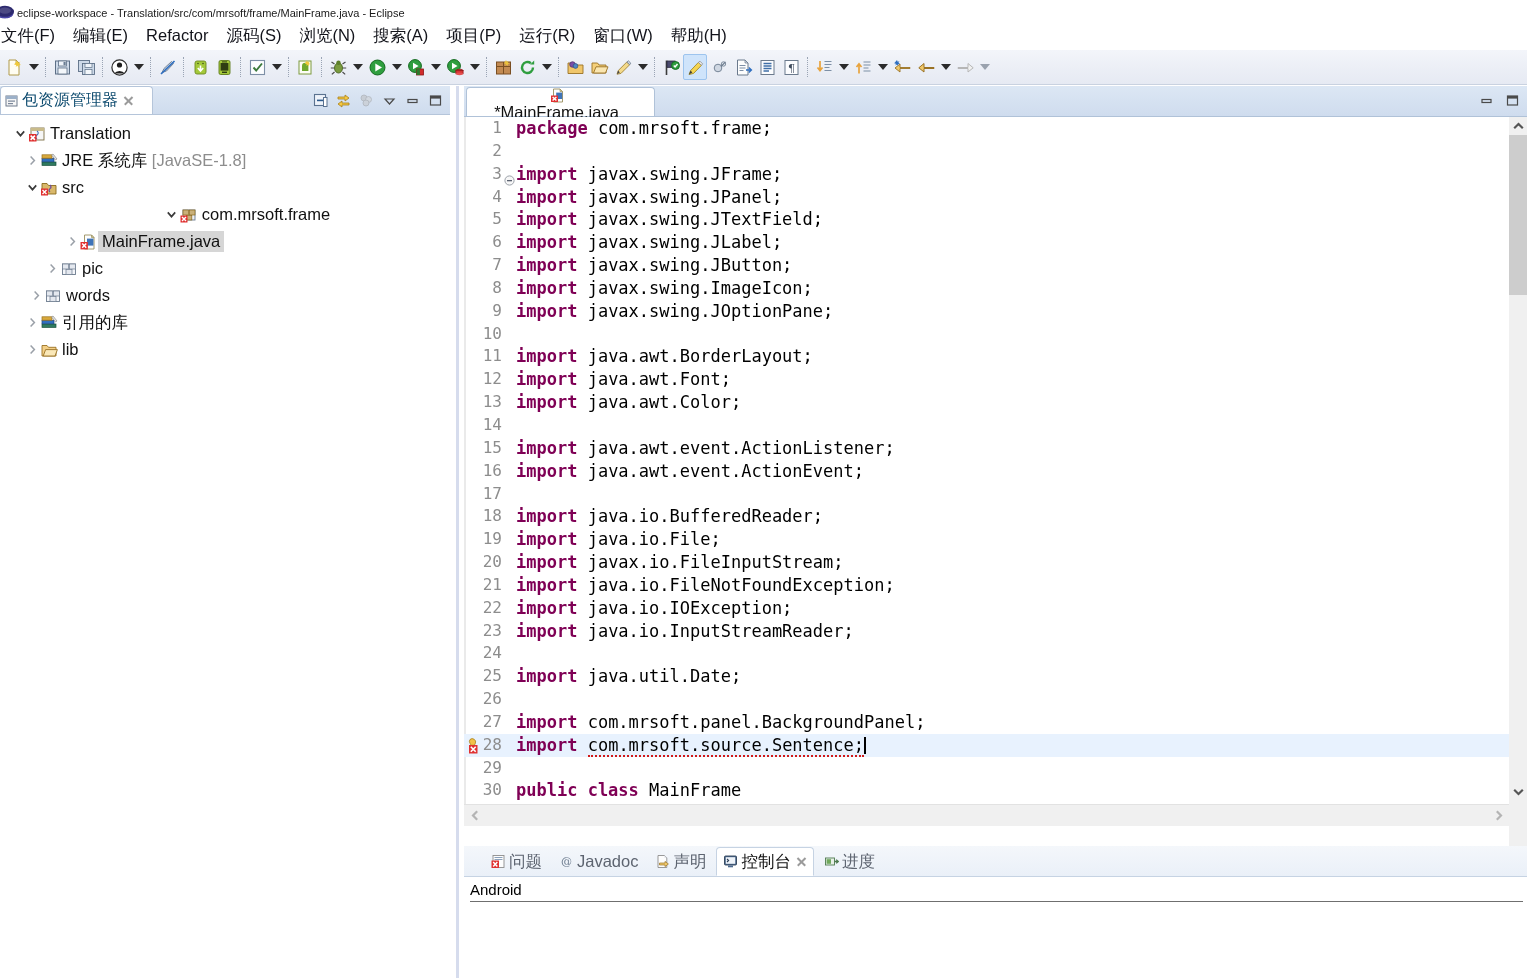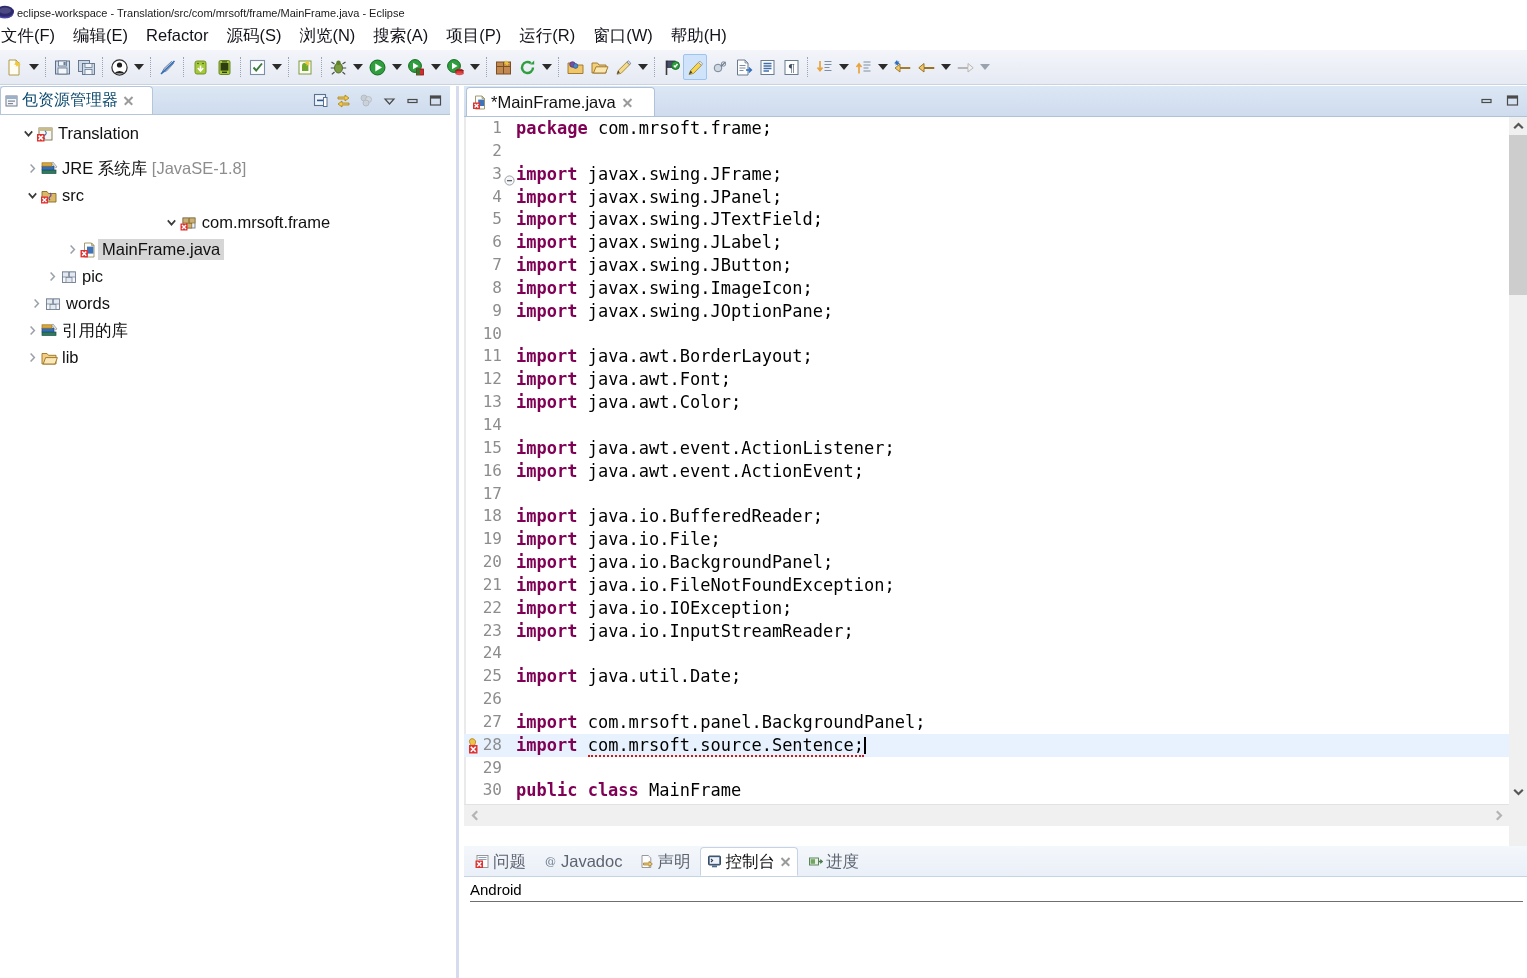--- a/index.html
+++ b/index.html
@@ -188,21 +188,21 @@
 
   
   .bottom{
     position:absolute;left:464px;top:846px;width:1063px;height:132px;
     background:#ffffff;overflow:hidden;
   }
   .bot-tabbar{
     position:relative;height:31px;width:1063px;
     background:linear-gradient(to bottom,#f4f7fb,#eaf0f8);
     border-bottom:1px solid #c6d3e3;
-    display:flex;align-items:flex-end;padding-left:4px;box-sizing:border-box;
+    display:flex;align-items:flex-end;padding-left:20px;box-sizing:border-box;
   }
   .bot-tab{
     height:29px;display:flex;align-items:center;padding:0 6px;box-sizing:border-box;
     white-space:nowrap;margin-right:3px;border:1px solid transparent;
   }
   .bot-tab .tab-icon{width:15px;height:15px;margin-right:3px;flex:0 0 auto;}
   .bot-tab .tab-label{font-size:16.5px;color:#5d6470;}
   .bot-tab.active{
     background:#ffffff;border:1px solid #c6d3e3;border-bottom:1px solid #ffffff;
     border-top-left-radius:4px;border-top-right-radius:4px;
@@ -563,36 +563,36 @@
         </span>
         <span class="vt">
           <svg width="15" height="15" viewBox="0 0 15 15">
             <rect x="2.5" y="3" width="10" height="9" fill="none" stroke="#4a4a4a" stroke-width="1.2"></rect>
             <rect x="2.5" y="3" width="10" height="2.6" fill="#4a4a4a"></rect>
           </svg>
         </span>
       </div>
     </div>
     <div class="tree" id="tree">
-        <div class="tree-row" style="padding-left: 20px;">
+        <div class="tree-row" style="padding-left: 12px;">
           <span class="twisty">
             <svg width="13" height="13" viewBox="0 0 13 13">
               <path d="M2.8 4.4 L6.5 8.6 L10.2 4.4" fill="none" stroke="#3a3a3a" stroke-width="1.7"></path>
             </svg>
           </span>
           <span class="t-icon"><svg width="18" height="18" viewBox="0 0 18 18">
               <rect x="3" y="3" width="13" height="12" fill="#f6f6f6" stroke="#7d6f46" stroke-width=".9"></rect>
               <path d="M3 3 L16 3 L16 6 L3 6 Z" fill="#c9bb8a"></path>
               <path d="M9 6 q2.5 2 0 4 q-2.5 2 0 4" fill="none" stroke="#3f74b8" stroke-width="1.1"></path>
               <rect x="1" y="9" width="7.5" height="7.5" fill="#e03131"></rect>
               <path d="M2.6 10.6 L6.9 14.9 M6.9 10.6 L2.6 14.9" stroke="#fff" stroke-width="1.5"></path>
             </svg></span>
           <span class="t-label">Translation</span>
         </div>
-        <div class="tree-row" style="padding-left: 24px; margin-top: 8px;">
+        <div class="tree-row" style="padding-left: 24px;">
           <span class="twisty">
             <svg width="13" height="13" viewBox="0 0 13 13">
               <path d="M4.6 2.5 L8.4 6.5 L4.6 10.5" fill="none" stroke="#9aa0a8" stroke-width="1.5"></path>
             </svg>
           </span>
           <span class="t-icon"><svg width="18" height="18" viewBox="0 0 18 18">
               <rect x="2" y="10" width="14" height="3.4" fill="#2f7a5f" stroke="#18503c" stroke-width=".7"></rect>
               <rect x="2" y="6.4" width="12" height="3.4" fill="#2f6fc0" stroke="#1b4580" stroke-width=".7"></rect>
               <rect x="2" y="2.8" width="10" height="3.4" fill="#d9a93c" stroke="#96701c" stroke-width=".7"></rect>
               <path d="M13 2 L17 7 L15.5 8 L11.6 3 Z" fill="#e6e6e6" stroke="#8d8d8d" stroke-width=".7"></path>
@@ -700,21 +700,21 @@
         </div>
       </div>
   </div>
 
   <div class="sash-v">
       <i></i>
     </div>
 
   <div class="editor-area">
     <div class="ed-tabbar">
-      <div class="ed-tab" id="ed-tab" style="width: 189px;">
+      <div class="ed-tab" id="ed-tab" style="width: 189px; flex-direction: column;">
         <span class="tab-icon">
           <svg width="15" height="15" viewBox="0 0 15 15">
             <path d="M3.5 1 L10 1 L12.5 3.6 L12.5 14 L3.5 14 Z" fill="#fdfdfd" stroke="#9a8f5e" stroke-width="0.9"></path>
             <path d="M10 1 L10 3.6 L12.5 3.6 Z" fill="#d9cf9e" stroke="#9a8f5e" stroke-width="0.7"></path>
             <rect x="6.2" y="4.6" width="6" height="6.4" fill="#3f74b8"></rect>
             <rect x="1" y="7.5" width="7" height="6.5" fill="#e03131"></rect>
             <path d="M2.6 9 L6.4 12.6 M6.4 9 L2.6 12.6" stroke="#fff" stroke-width="1.4"></path>
           </svg>
         </span>
         <span class="tab-label">*MainFrame.java</span>
@@ -755,21 +755,21 @@
             <div class="cl"><span class="ln">10</span><span class="src"></span></div>
             <div class="cl"><span class="ln">11</span><span class="src"><span class="kw">import</span><span> java.awt.BorderLayout;</span></span></div>
             <div class="cl"><span class="ln">12</span><span class="src"><span class="kw">import</span><span> java.awt.Font;</span></span></div>
             <div class="cl"><span class="ln">13</span><span class="src"><span class="kw">import</span><span> java.awt.Color;</span></span></div>
             <div class="cl"><span class="ln">14</span><span class="src"></span></div>
             <div class="cl"><span class="ln">15</span><span class="src"><span class="kw">import</span><span> java.awt.event.ActionListener;</span></span></div>
             <div class="cl"><span class="ln">16</span><span class="src"><span class="kw">import</span><span> java.awt.event.ActionEvent;</span></span></div>
             <div class="cl"><span class="ln">17</span><span class="src"></span></div>
             <div class="cl"><span class="ln">18</span><span class="src"><span class="kw">import</span><span> java.io.BufferedReader;</span></span></div>
             <div class="cl"><span class="ln">19</span><span class="src"><span class="kw">import</span><span> java.io.File;</span></span></div>
-            <div class="cl"><span class="ln">20</span><span class="src"><span class="kw">import</span><span> java.io.BackgroundPanel;</span></span></div>
+            <div class="cl"><span class="ln">20</span><span class="src"><span class="kw">import</span><span> javax.io.FileInputStream;</span></span></div>
             <div class="cl"><span class="ln">21</span><span class="src"><span class="kw">import</span><span> java.io.FileNotFoundException;</span></span></div>
             <div class="cl"><span class="ln">22</span><span class="src"><span class="kw">import</span><span> java.io.IOException;</span></span></div>
             <div class="cl"><span class="ln">23</span><span class="src"><span class="kw">import</span><span> java.io.InputStreamReader;</span></span></div>
             <div class="cl"><span class="ln">24</span><span class="src"></span></div>
             <div class="cl"><span class="ln">25</span><span class="src"><span class="kw">import</span><span> java.util.Date;</span></span></div>
             <div class="cl"><span class="ln">26</span><span class="src"></span></div>
             <div class="cl"><span class="ln">27</span><span class="src"><span class="kw">import</span><span> com.mrsoft.panel.BackgroundPanel;</span></span></div>
             <div class="cl current"><span class="ln">28</span><span class="gutter-marker"><svg width="17" height="17" viewBox="0 0 17 17">
                   <path d="M5 2.5 a3.4 3.4 0 0 1 5.4 3.8 l-1.1 2 -3.2 0 -1.1-2 a3.4 3.4 0 0 1 0-3.8 z" fill="#f2c14a" stroke="#a8801a" stroke-width=".8"></path>
                   <rect x="5.9" y="8.6" width="3.3" height="1.4" fill="#b4912c"></rect>

